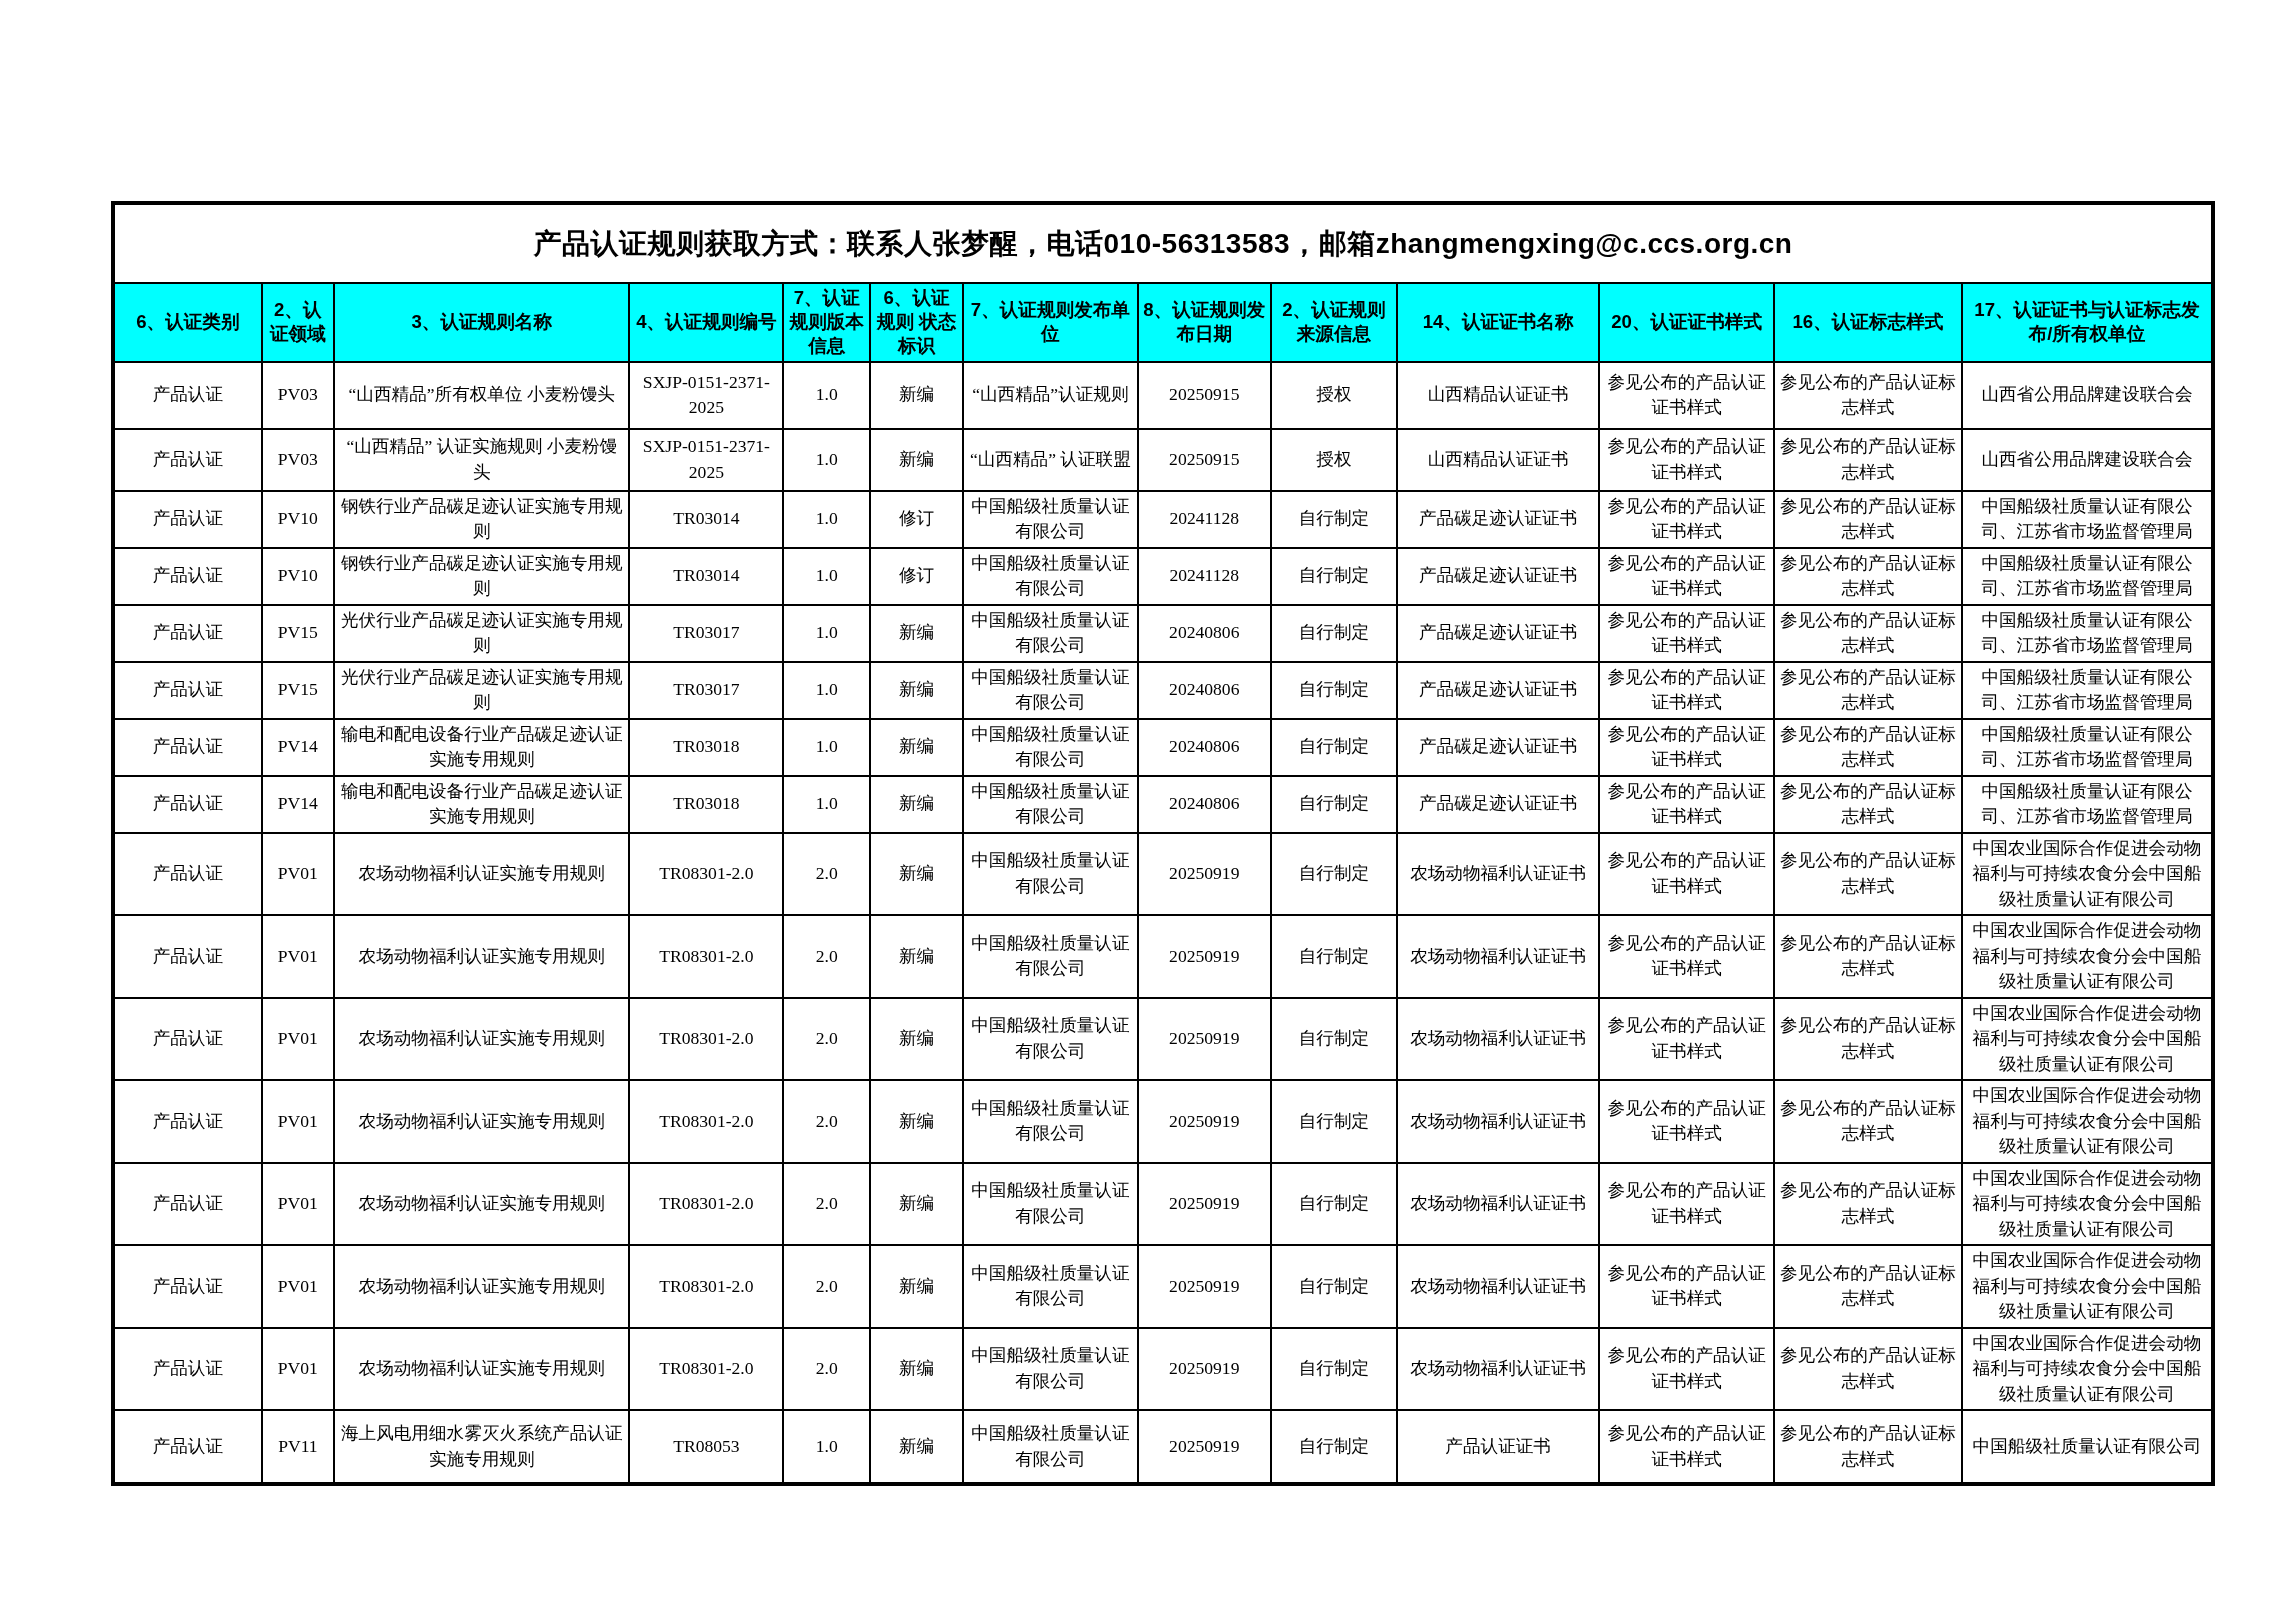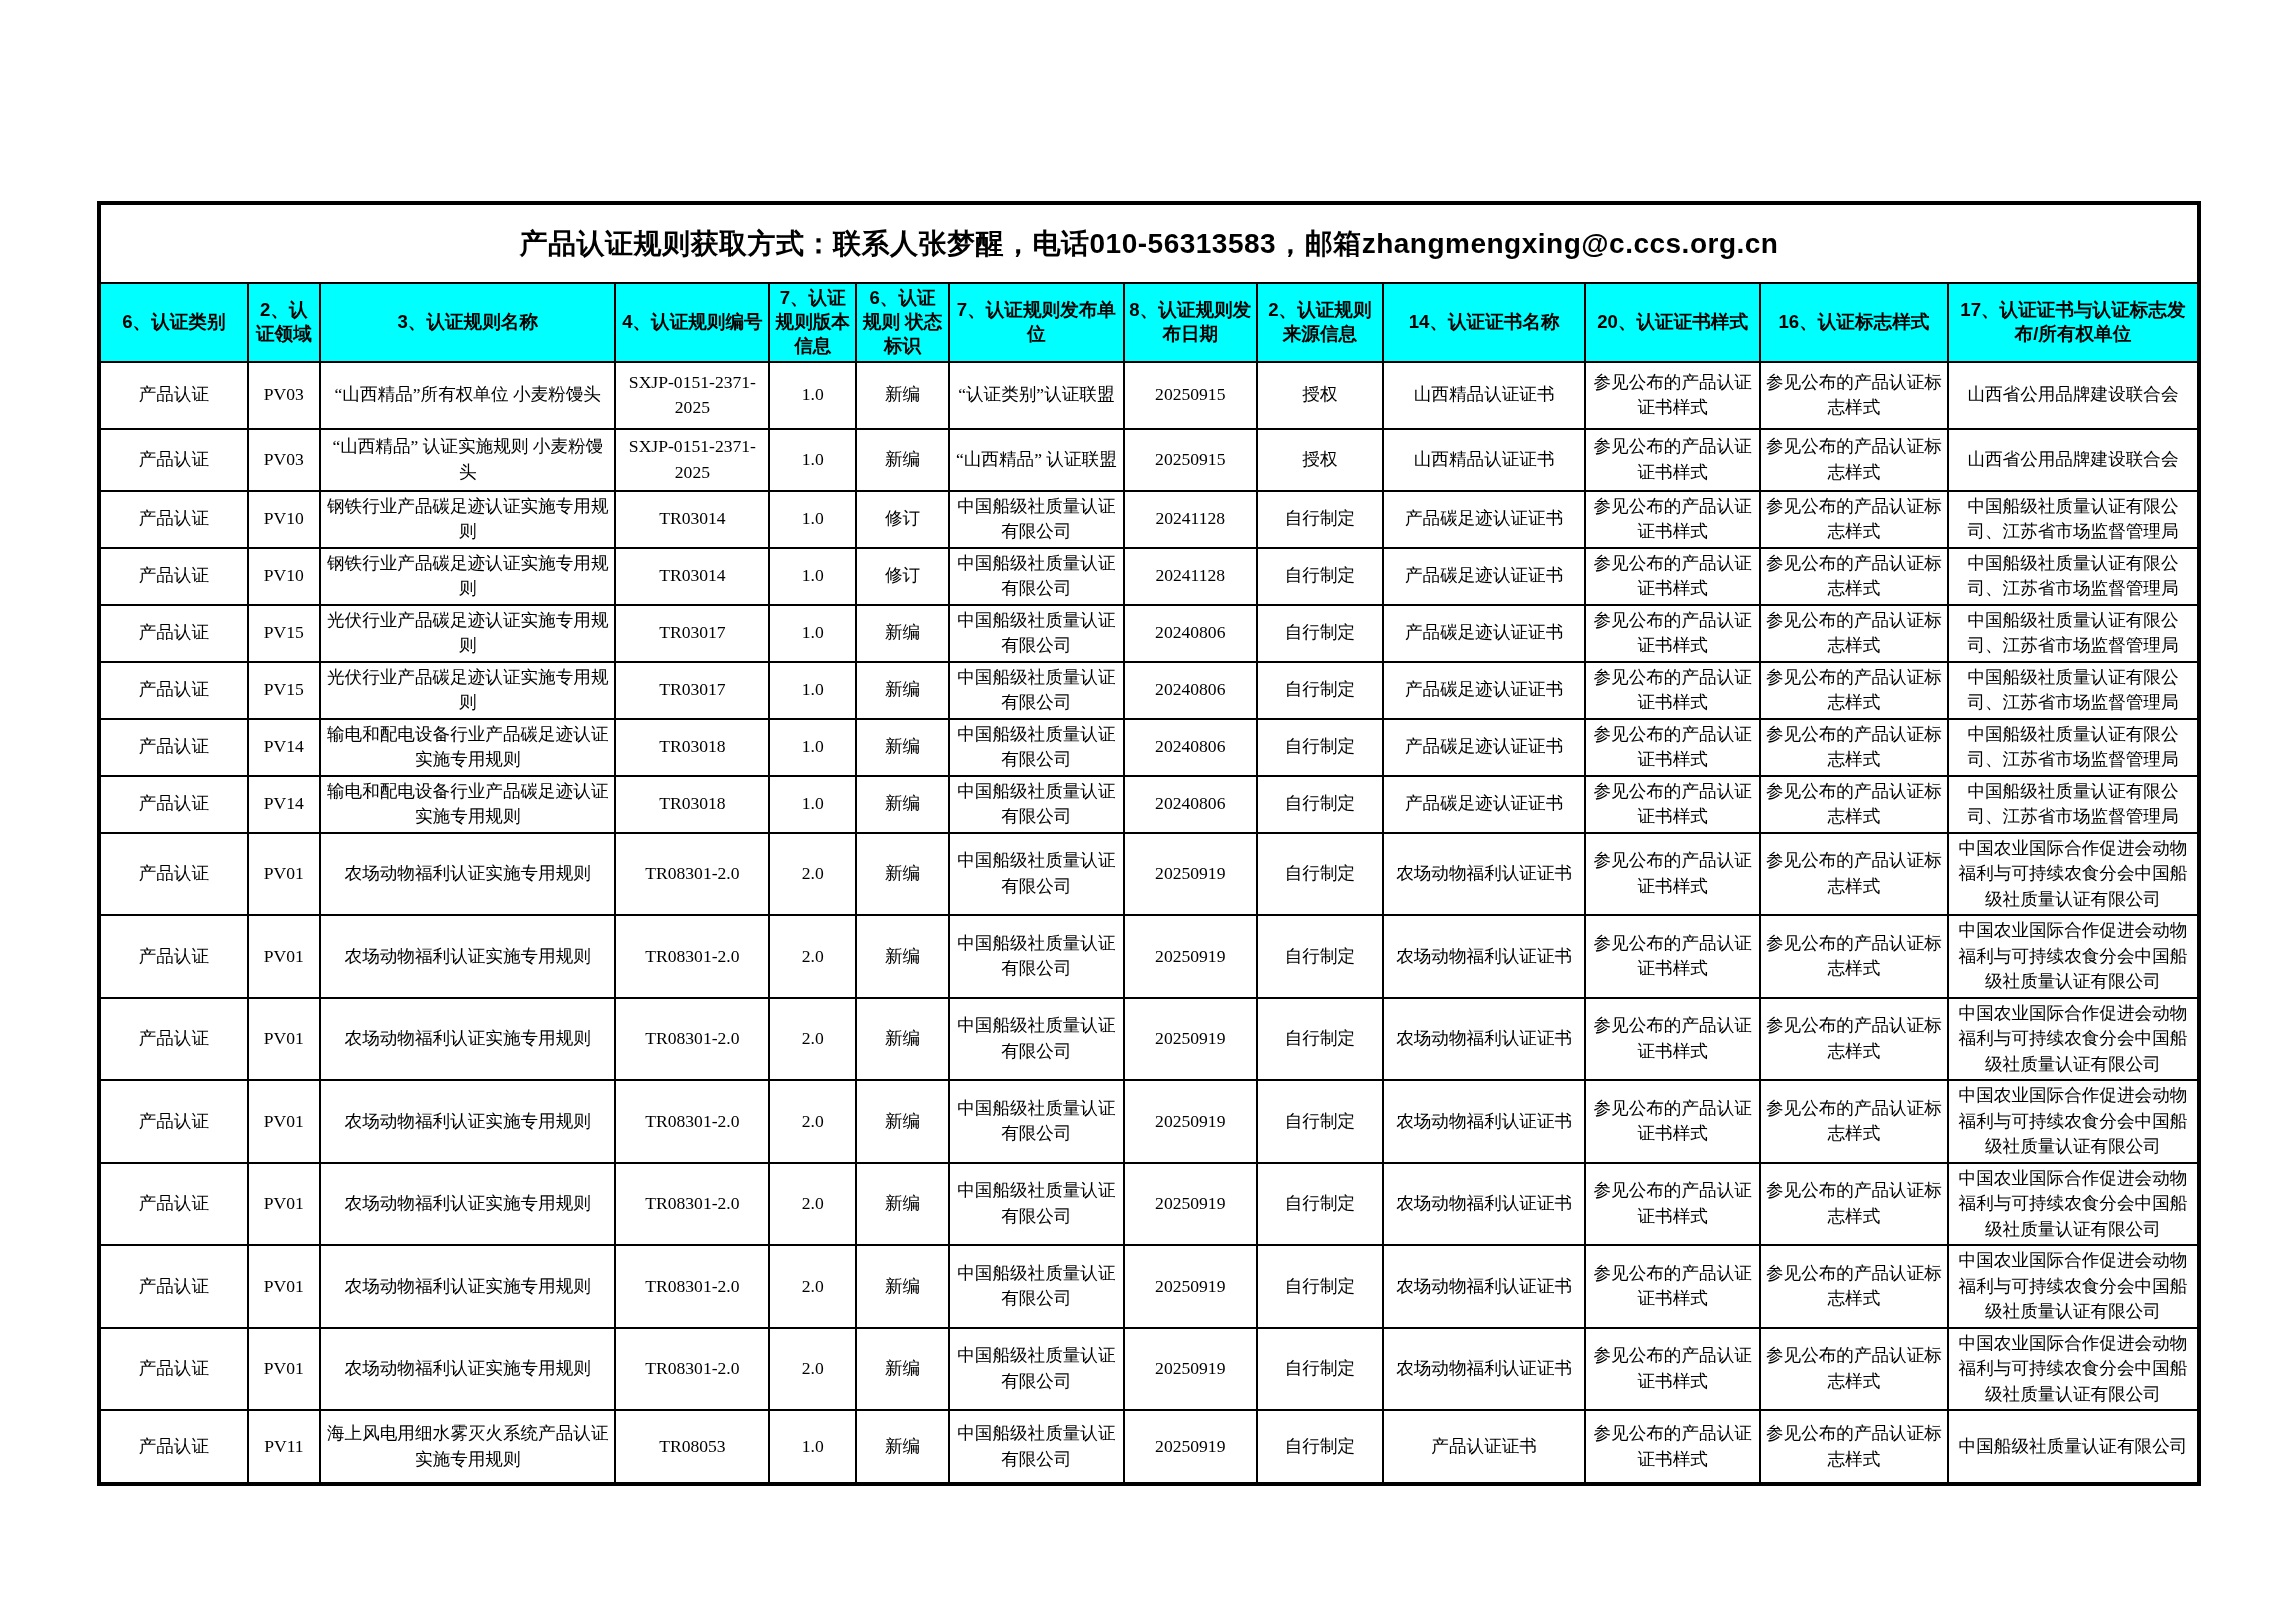--- a/index.html
+++ b/index.html
@@ -8,21 +8,21 @@
     background: #ffffff;
   }
   body {
     width: 2293px;
     height: 1621px;
     position: relative;
     font-family: "Liberation Sans", sans-serif;
   }
   .doc-table {
     position: absolute;
-    left: 97px;
+    left: 111px;
     top: 201px;
     width: 2104px;
     border-collapse: collapse;
     table-layout: fixed;
     background: #ffffff;
     border: 4.9px solid #000000;
   }
   .doc-table td, .doc-table th {
     border: 2px solid #000000;
     border-top-width: 2.9px;
@@ -100,21 +100,21 @@
       </tr>
   </thead>
   <tbody>
       <tr class="data-row" style="height: 67px;">
         <td>产品认证</td>
         <td>PV03</td>
         <td>“山西精品”所有权单位 小麦粉馒头</td>
         <td>SXJP-0151-2371-2025</td>
         <td>1.0</td>
         <td>新编</td>
-        <td>“认证类别”认证联盟</td>
+        <td>“山西精品”认证规则</td>
         <td>20250915</td>
         <td>授权</td>
         <td>山西精品认证证书</td>
         <td>参见公布的产品认证证书样式</td>
         <td>参见公布的产品认证标志样式</td>
         <td>山西省公用品牌建设联合会</td>
       </tr>
       <tr class="data-row" style="height: 62px;">
         <td>产品认证</td>
         <td>PV03</td>

